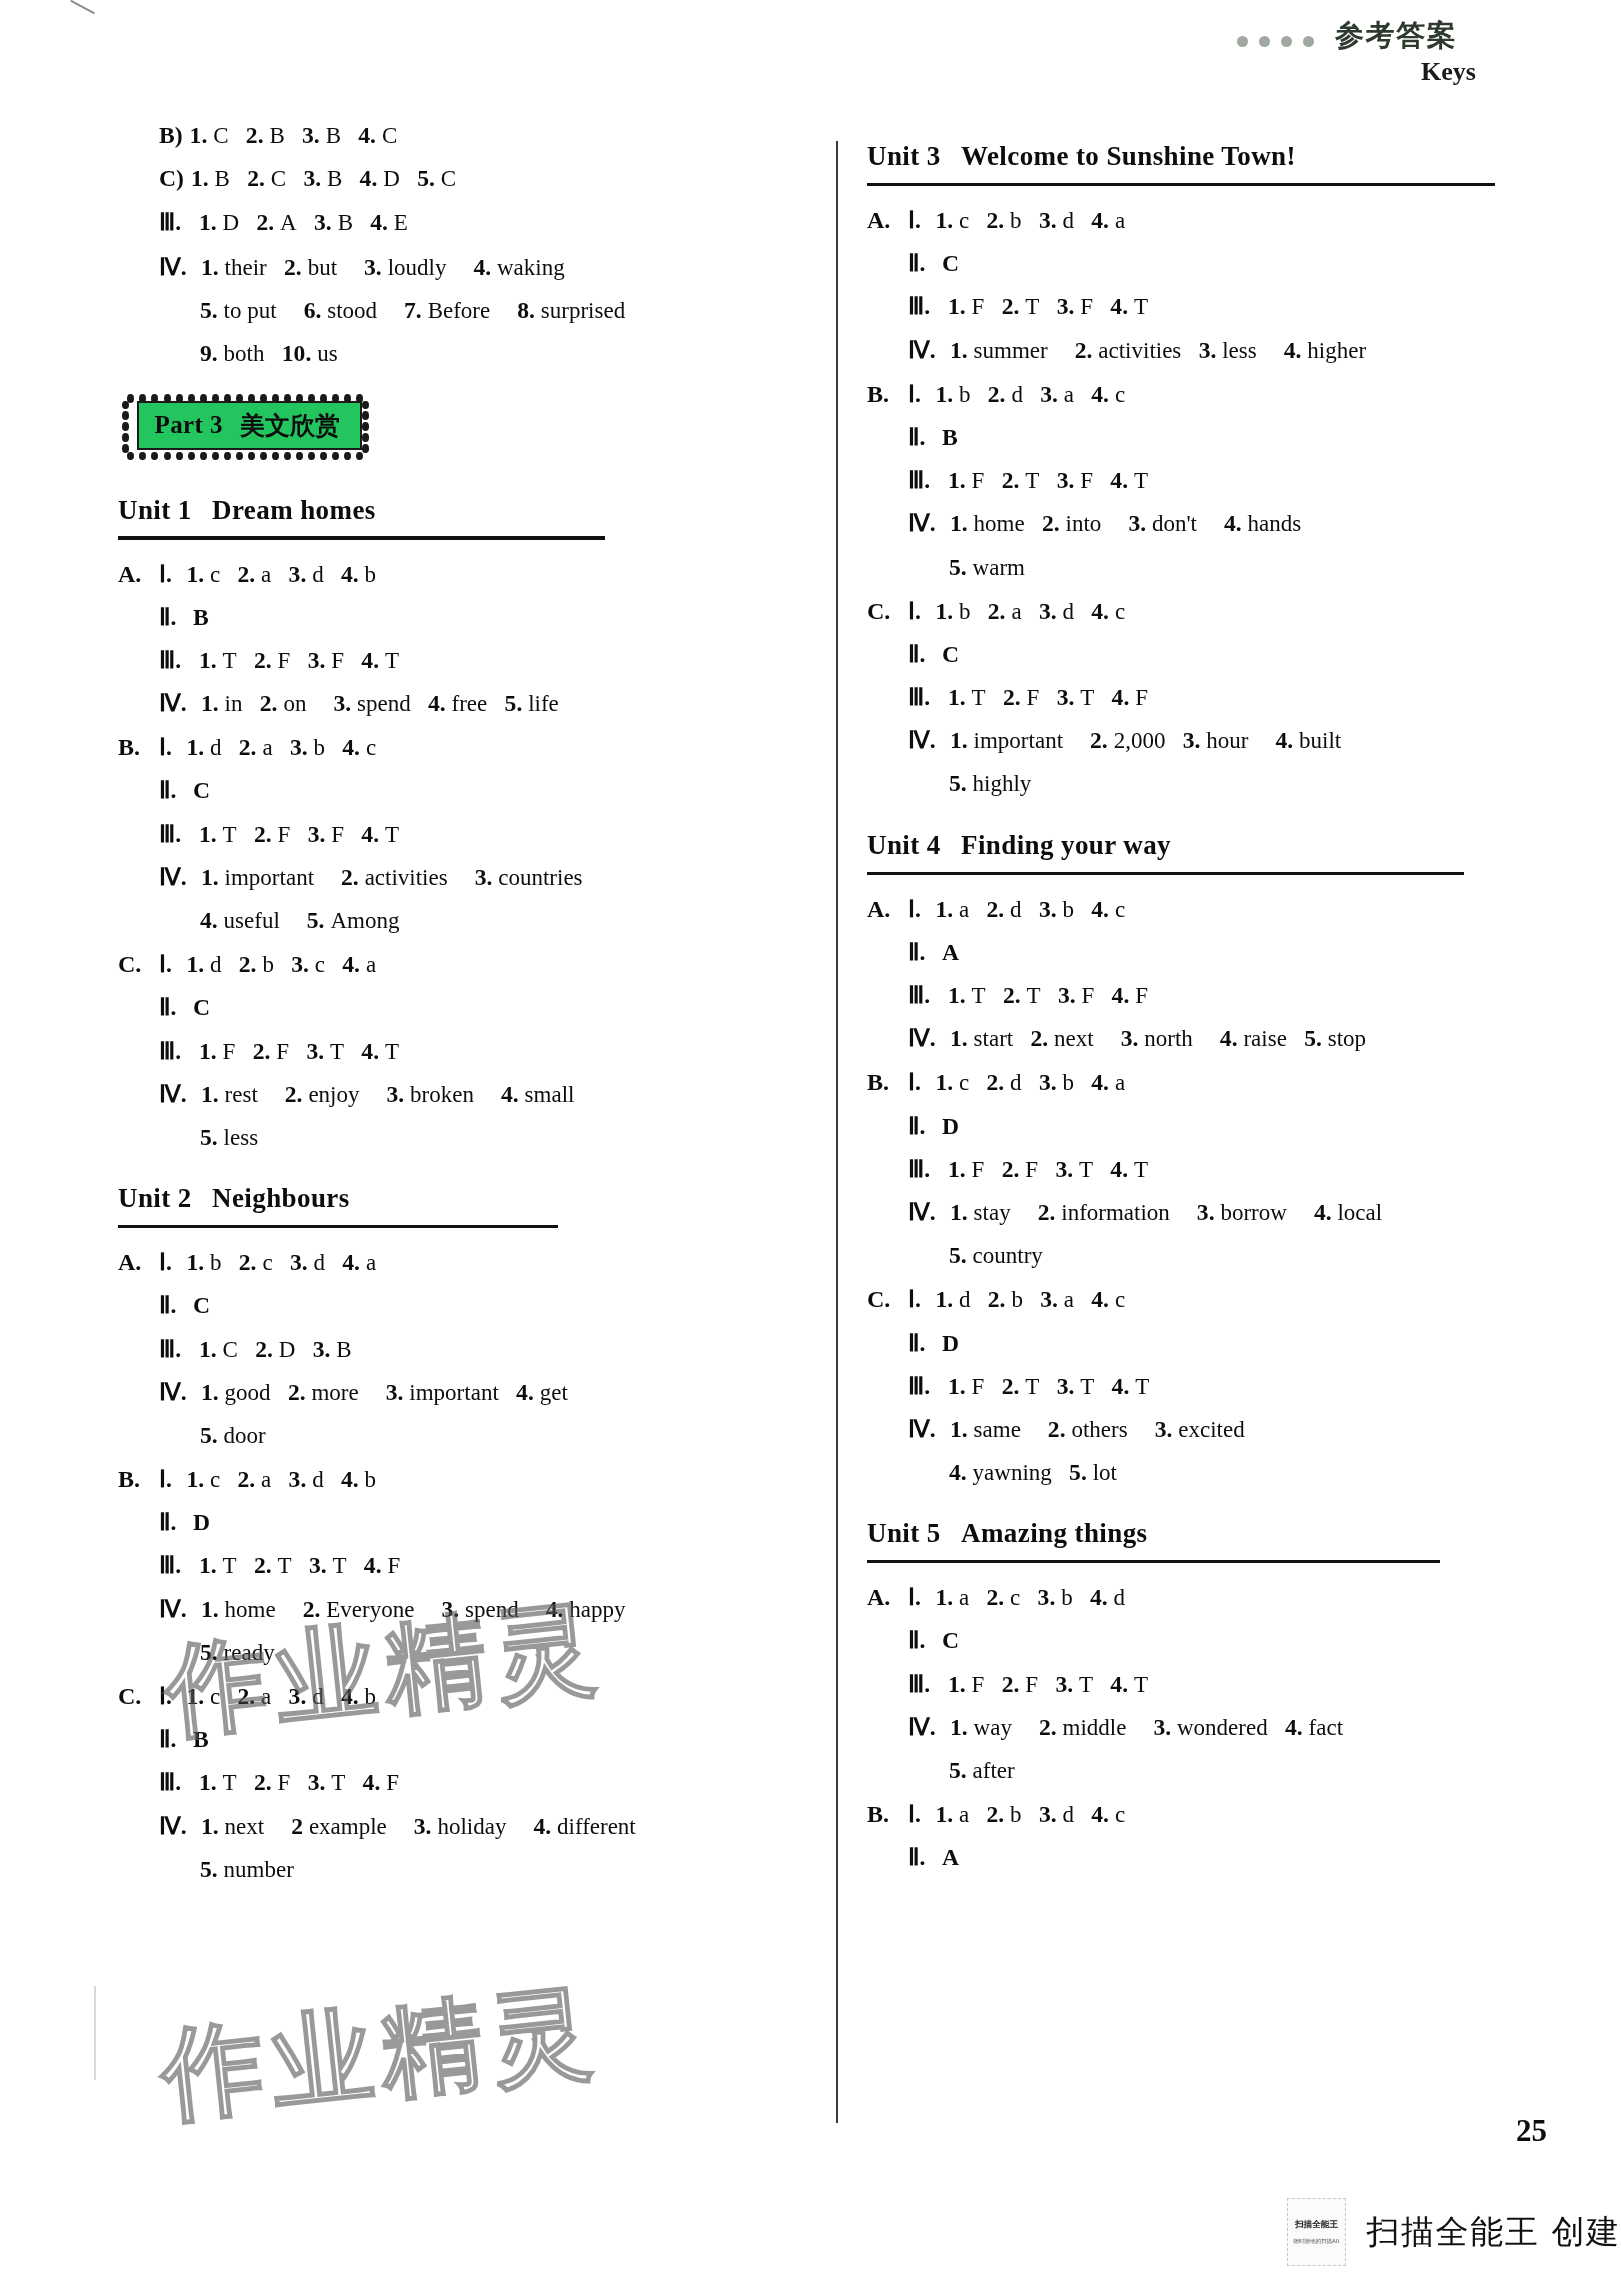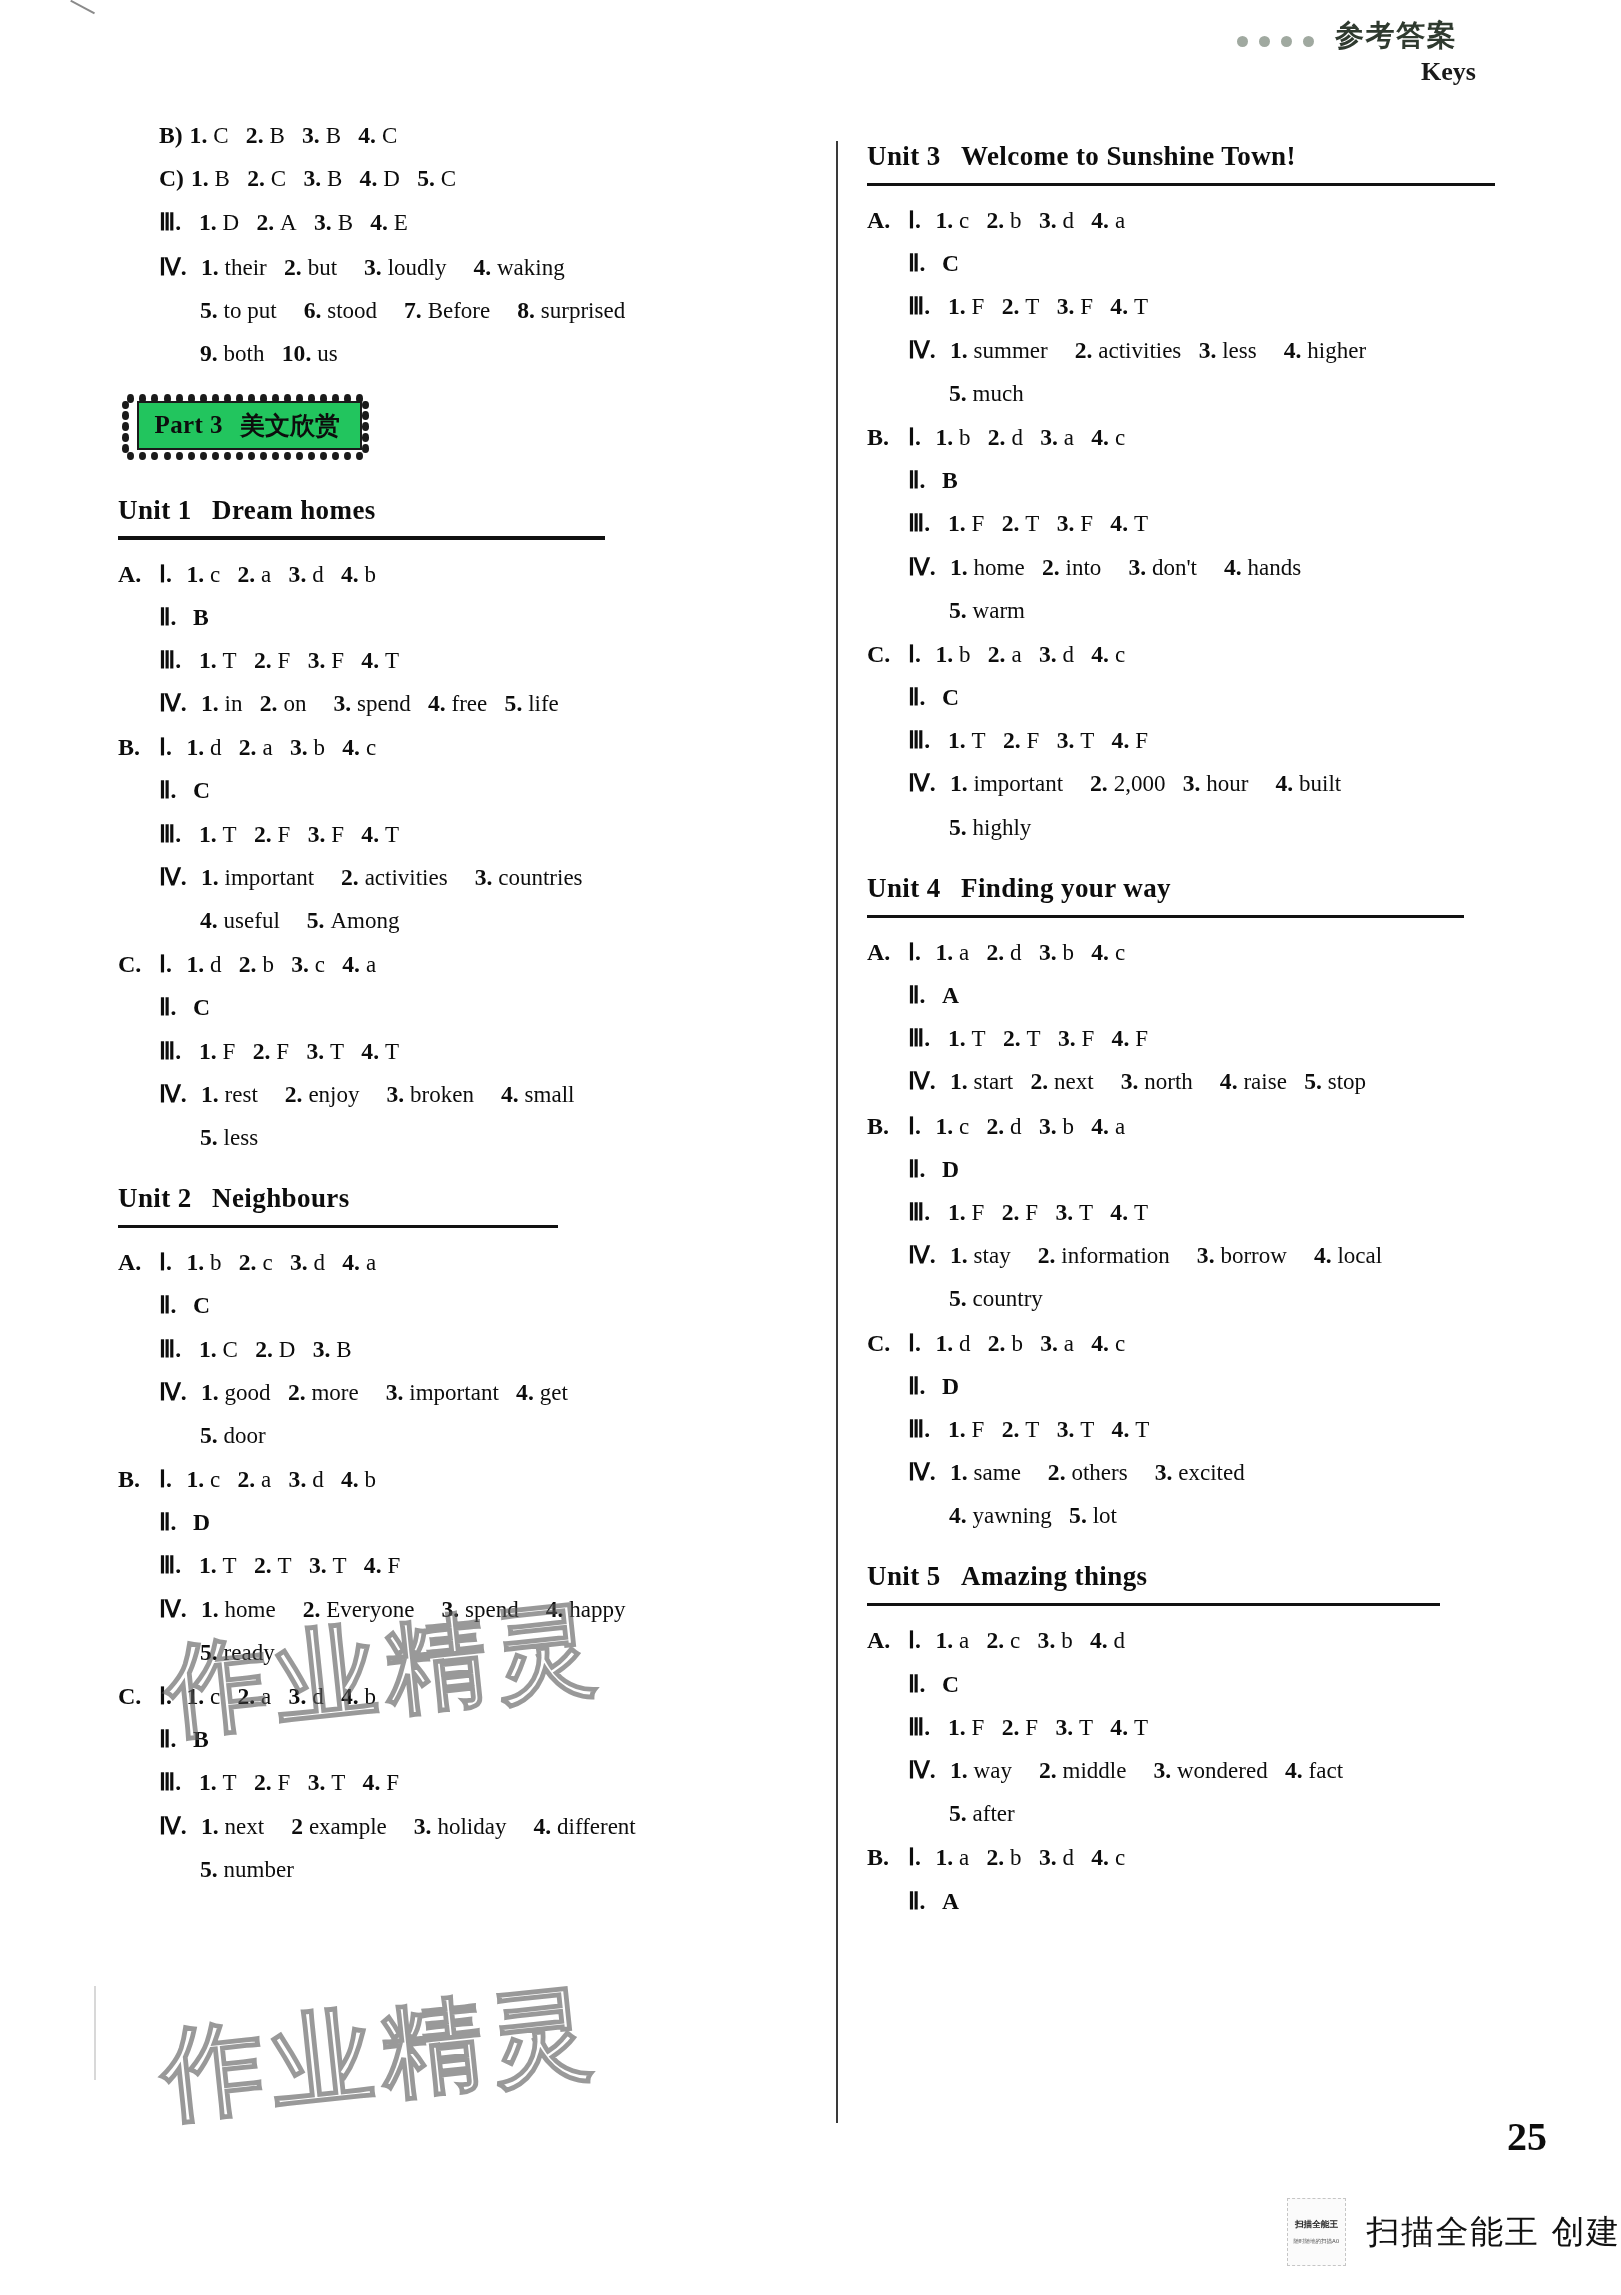--- a/index.html
+++ b/index.html
@@ -145,21 +145,21 @@
     letter-spacing:7.9px;
     pointer-events:none;
     white-space:nowrap;
   }
   .wm-a{left:165px;top:1602px;font-size:102px;transform:rotate(-6deg);}
   .wm-b{left:161px;top:1986px;font-size:102px;transform:rotate(-6deg);}
 
   
   .page-num{
     position:absolute;right:75px;top:2113px;
-    font-weight:700;font-size:40px;
+    font-weight:700;font-size:31px;
   }
   .footer{
     position:absolute;left:1287px;top:2198px;
     display:flex;align-items:center;gap:20.4px;
   }
   .qr{
     width:57px;height:66px;background:#fbfbfb;
     border:0.8px dashed #c6c6c6;
     display:flex;flex-direction:column;align-items:center;justify-content:center;
     overflow:hidden;
@@ -582,23 +582,20 @@
     <div class="line indent">
       <span class="rom w4">Ⅳ.</span>
       <span><span class="itemnum">1. </span><span class="ans">summer</span></span>
       <span class="gap-l"></span>
       <span><span class="itemnum">2. </span><span class="ans">activities</span></span>
       <span class="gap-m"></span>
       <span><span class="itemnum">3. </span><span class="ans">less</span></span>
       <span class="gap-l"></span>
       <span><span class="itemnum">4. </span><span class="ans">higher</span></span>
     </div>
-    <div class="line indent2">
-      <span><span class="itemnum">5. </span><span class="ans">much</span></span>
-    </div>
     <div class="line">
       <span class="sec">B.</span>
       <span class="rom w1">Ⅰ.</span>
       <span><span class="itemnum">1. </span><span class="ans">b</span></span>
       <span class="gap-m"></span>
       <span><span class="itemnum">2. </span><span class="ans">d</span></span>
       <span class="gap-m"></span>
       <span><span class="itemnum">3. </span><span class="ans">a</span></span>
       <span class="gap-m"></span>
       <span><span class="itemnum">4. </span><span class="ans">c</span></span>

